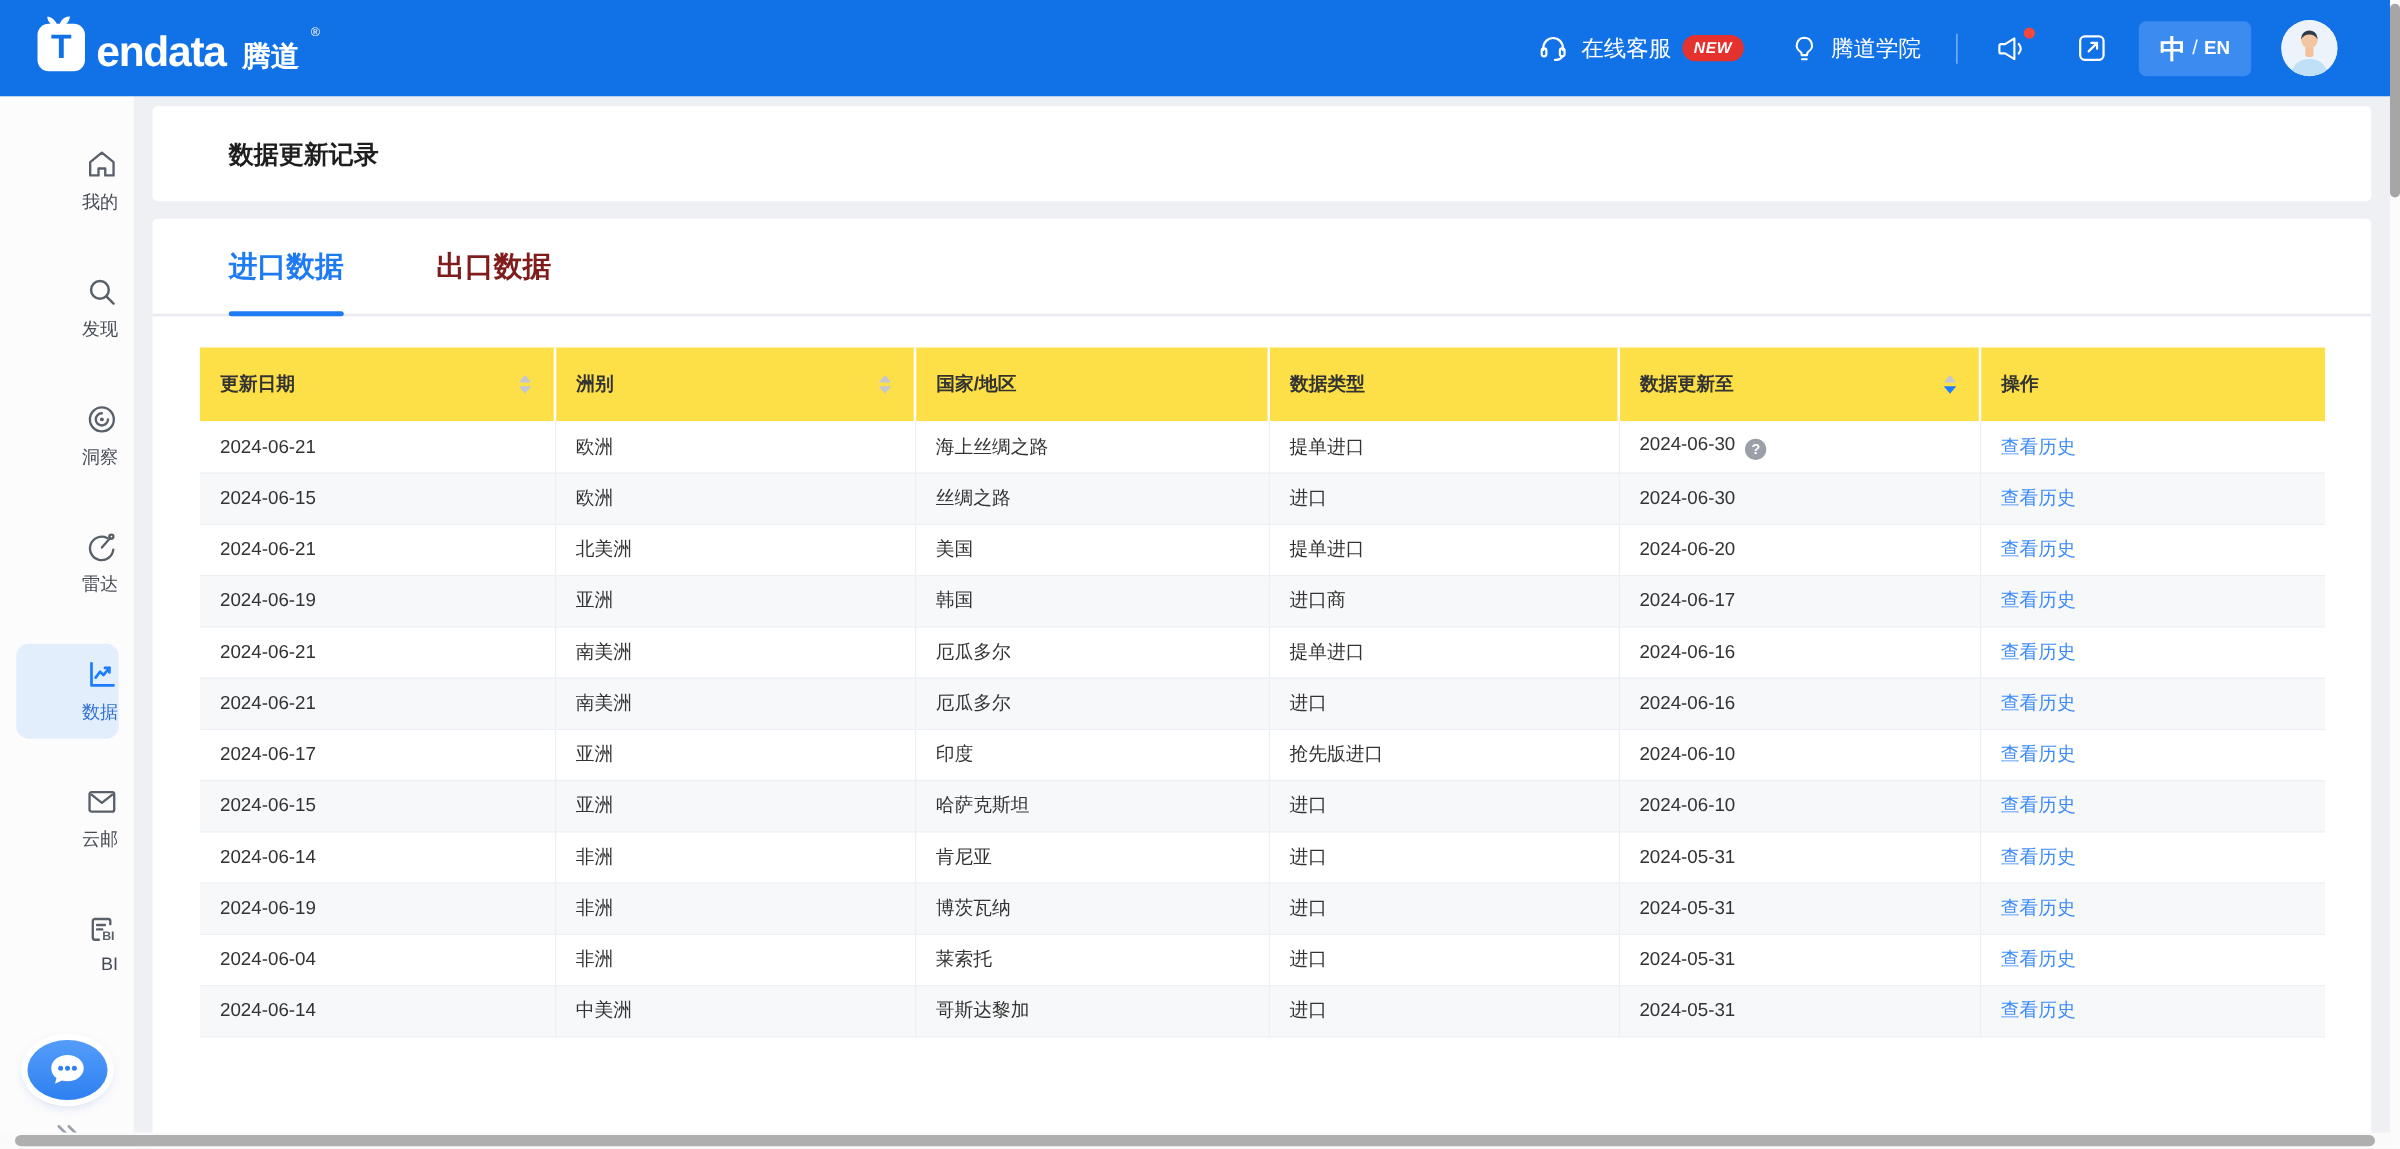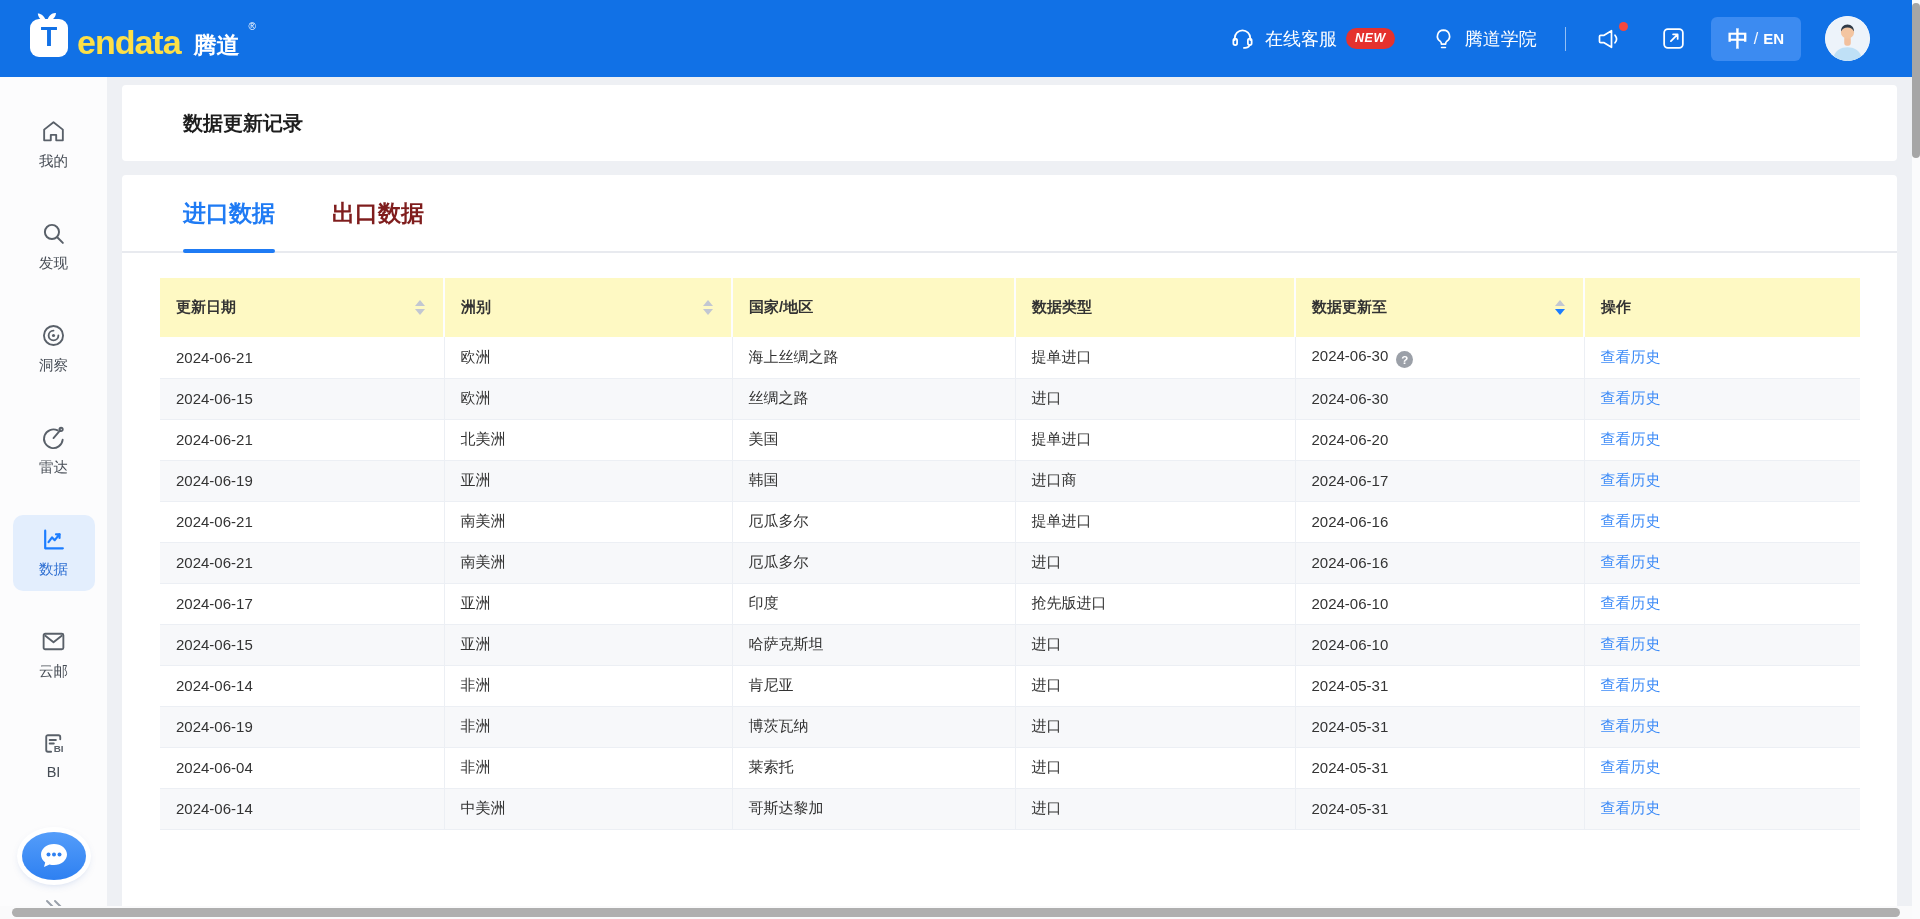--- a/index.html
+++ b/index.html
@@ -7,21 +7,21 @@
   body{position:relative;background:#EEF0F4;font-family:"Liberation Sans","DejaVu Sans",sans-serif;color:#333}
 
   
   .topbar{position:absolute;top:0;left:0;width:1912px;height:77px;background:#1171E6;z-index:6;
           display:flex;align-items:center;justify-content:space-between;padding:0 42px 0 30px}
   .logo{display:flex;align-items:flex-end;gap:9px;cursor:pointer}
   .t-mark{position:relative;width:38px;height:38px;background:#fff;border-radius:9px;
           display:flex;align-items:center;justify-content:center;margin-bottom:2px}
   .t-mark .t{color:#1171E6;font-weight:bold;font-size:27px;line-height:1}
   .t-mark svg{position:absolute;top:-9px;left:7px}
-  .brand-latin{color:#fde047;font-weight:bold;font-size:34px;letter-spacing:-1px;line-height:1}
+  .brand-latin{color:#ffffff;font-weight:bold;font-size:34px;letter-spacing:-1px;line-height:1}
   .brand-cn{color:#fff;font-weight:bold;font-size:23px;line-height:1.15;margin-left:4px}
   .reg{color:#fff;font-size:10px;align-self:flex-start;margin-top:2px}
 
   .nav-right{display:flex;align-items:center;color:#fff}
   .nav-item{display:flex;align-items:center;gap:9px;font-size:18px;cursor:pointer}
   .badge-new{background:#E5322E;color:#fff;font-size:12.5px;font-weight:bold;font-style:italic;
              padding:3px 9px 4px;border-radius:11px;letter-spacing:.5px}
   .gap28{width:28px}.gap36{width:36px}.gap24{width:24px}
   .v-divider{width:1px;height:24px;background:rgba(255,255,255,.55)}
   .icon-btn{position:relative;display:flex;align-items:center;justify-content:center;cursor:pointer}
@@ -30,50 +30,50 @@
             display:flex;align-items:center;gap:5px;cursor:pointer;font-family:inherit}
   .lang-btn .zh{font-size:21px;font-weight:bold}
   .lang-btn .sep{font-size:16px;opacity:.95}
   .lang-btn .en{font-size:15px;font-weight:bold}
   .avatar{width:45px;height:45px;border-radius:50%;background:#fff;overflow:hidden;cursor:pointer;
           display:flex;align-items:center;justify-content:center}
 
   
   .sidebar{position:absolute;top:77px;left:0;bottom:0;width:107px;background:#FCFCFD;z-index:5;
            display:flex;flex-direction:column;align-items:center}
-  .side-item{width:82px;display:flex;flex-direction:column;align-items:center;gap:7px;
+  .side-item{width:82px;display:flex;flex-direction:column;align-items:flex-end;gap:7px;
              padding:11px 0 12px;border-radius:10px;cursor:pointer}
   .side-item .lbl{font-size:14.5px;color:#464C55}
   .side-item.active{background:#E3EEFD}
   .side-item.active .lbl{color:#2E6FD2}
   .m1{margin-top:30px}.mn{margin-top:26px}
   .fab{margin-top:40px;width:64px;height:64px;border-radius:50%;cursor:pointer;
        background:linear-gradient(180deg,#549DFA,#2E80F1);
        box-shadow:0 0 0 5px #fff,0 3px 10px rgba(40,90,180,.35);
        display:flex;align-items:center;justify-content:center}
   .expand{margin-top:17px;cursor:pointer;display:flex}
 
   
   .main{position:absolute;left:107px;top:77px;right:8px;bottom:0}
   .title-card{margin:8px 15px 0;height:76px;background:#fff;border-radius:4px;
               display:flex;align-items:center;padding-left:61px}
   .page-title{font-size:20px;font-weight:bold;color:#1E1E1E}
   .content-card{margin:14px 15px 0;background:#fff;border-radius:4px 4px 0 0;height:760px}
-  .tabs{display:flex;gap:57px;padding-left:61px;height:78px;align-items:center;
+  .tabs{display:flex;gap:74px;padding-left:61px;height:78px;align-items:center;
         border-bottom:2px solid #E8EAEF}
   .tab{font-size:23px;font-weight:bold;color:#7f1d1d;height:100%;display:flex;align-items:center;
        position:relative;cursor:pointer}
   .tab.active{color:#1F7BF4}
   .tab.active::after{content:"";position:absolute;left:0;right:0;bottom:-2px;height:4px;
                      background:#1F7BF4;border-radius:2px}
 
   
   .table-wrap{margin:25px 0 0 38px;width:1700px}
   table{border-collapse:collapse;table-layout:fixed;width:1700px;font-size:15px;color:#333}
-  thead th{background:#fef9c3;height:59px;font-weight:bold;text-align:left;padding:0 18px 0 16px}
+  thead th{background:#fde047;height:59px;font-weight:bold;text-align:left;padding:0 18px 0 16px}
   thead th:not(:last-child){border-right:2px solid #FDFDFE}
   .th-inner{display:flex;align-items:center;justify-content:space-between}
   .caret{display:inline-flex;flex-direction:column;gap:3px;margin-left:10px;cursor:pointer}
   .caret i{display:block;width:0;height:0;border-left:5.5px solid transparent;border-right:5.5px solid transparent}
   .caret .up{border-bottom:6.5px solid #C2C7D2}
   .caret .down{border-top:6.5px solid #C2C7D2}
   .caret .down.active{border-top-color:#1C7DFF}
   tbody td{height:41px;padding:0 16px;border-bottom:1px solid #ECEFF4;background:#fff}
   tbody td:not(:last-child){border-right:1px solid #ECEFF4}
   tbody tr.alt td{background:#F7F8FA}

